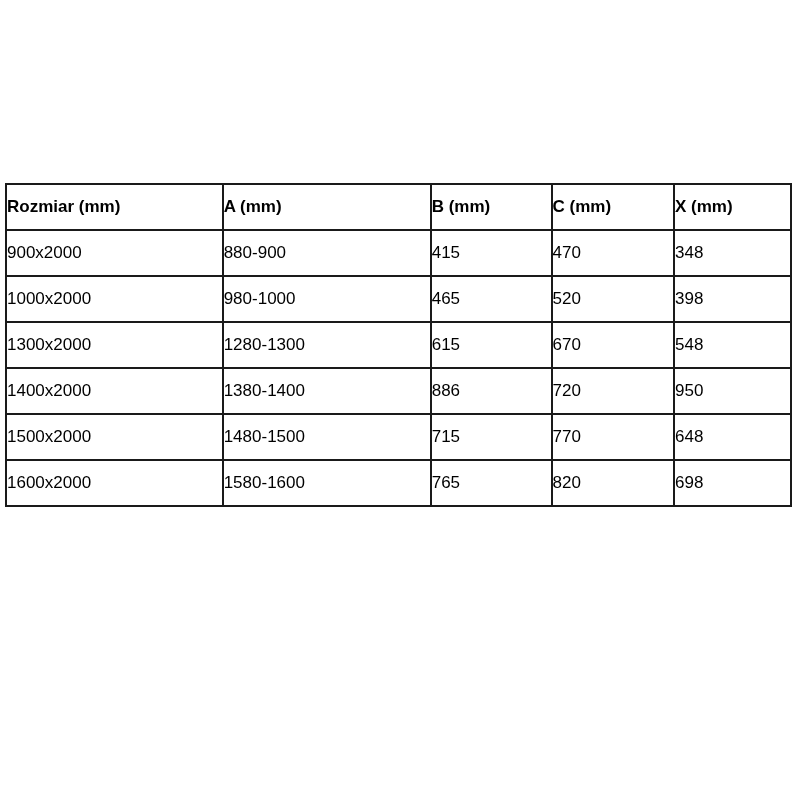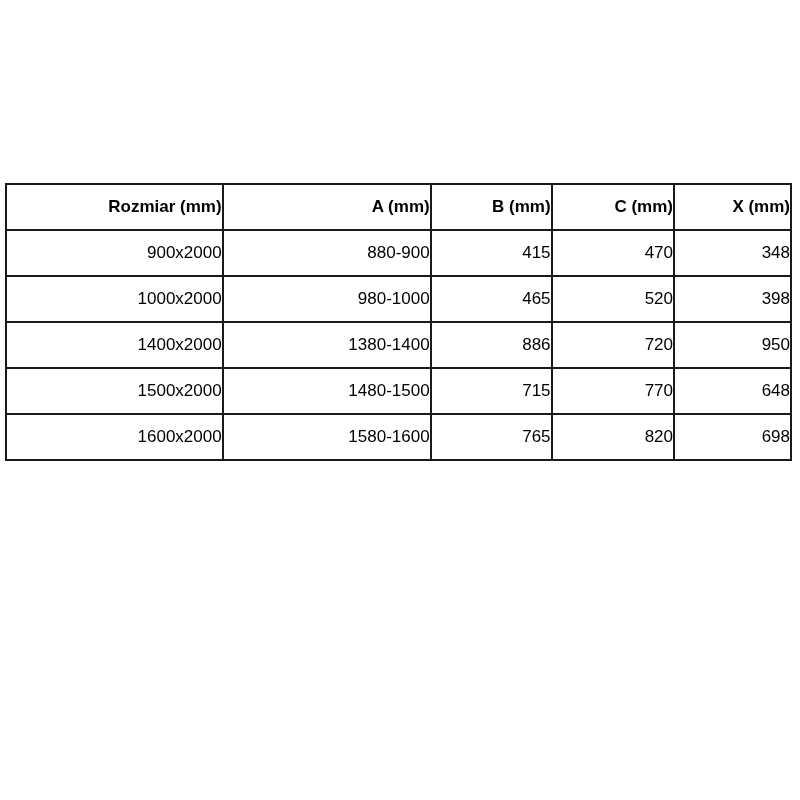--- a/index.html
+++ b/index.html
@@ -22,21 +22,21 @@
   }
   table.spec-table {
     width: 100%;
     border-collapse: collapse;
     table-layout: fixed;
     background: #ffffff;
   }
   table.spec-table th,
   table.spec-table td {
     border: 2px solid #1a1a1a;
-    text-align: right;
+    text-align: left;
     vertical-align: middle;
     height: 44px;
     font-size: 17px;
     padding: 0;
     color: #000000;
     overflow: hidden;
     white-space: nowrap;
   }
   table.spec-table th {
     font-weight: bold;
@@ -77,20 +77,27 @@
         <td>348</td>
       </tr>
       <tr>
         <td>1000x2000</td>
         <td>980-1000</td>
         <td>465</td>
         <td>520</td>
         <td>398</td>
       </tr>
       <tr>
+        <td>1300x2000</td>
+        <td>1280-1300</td>
+        <td>615</td>
+        <td>670</td>
+        <td>548</td>
+      </tr>
+      <tr>
         <td>1400x2000</td>
         <td>1380-1400</td>
         <td>886</td>
         <td>720</td>
         <td>950</td>
       </tr>
       <tr>
         <td>1500x2000</td>
         <td>1480-1500</td>
         <td>715</td>

